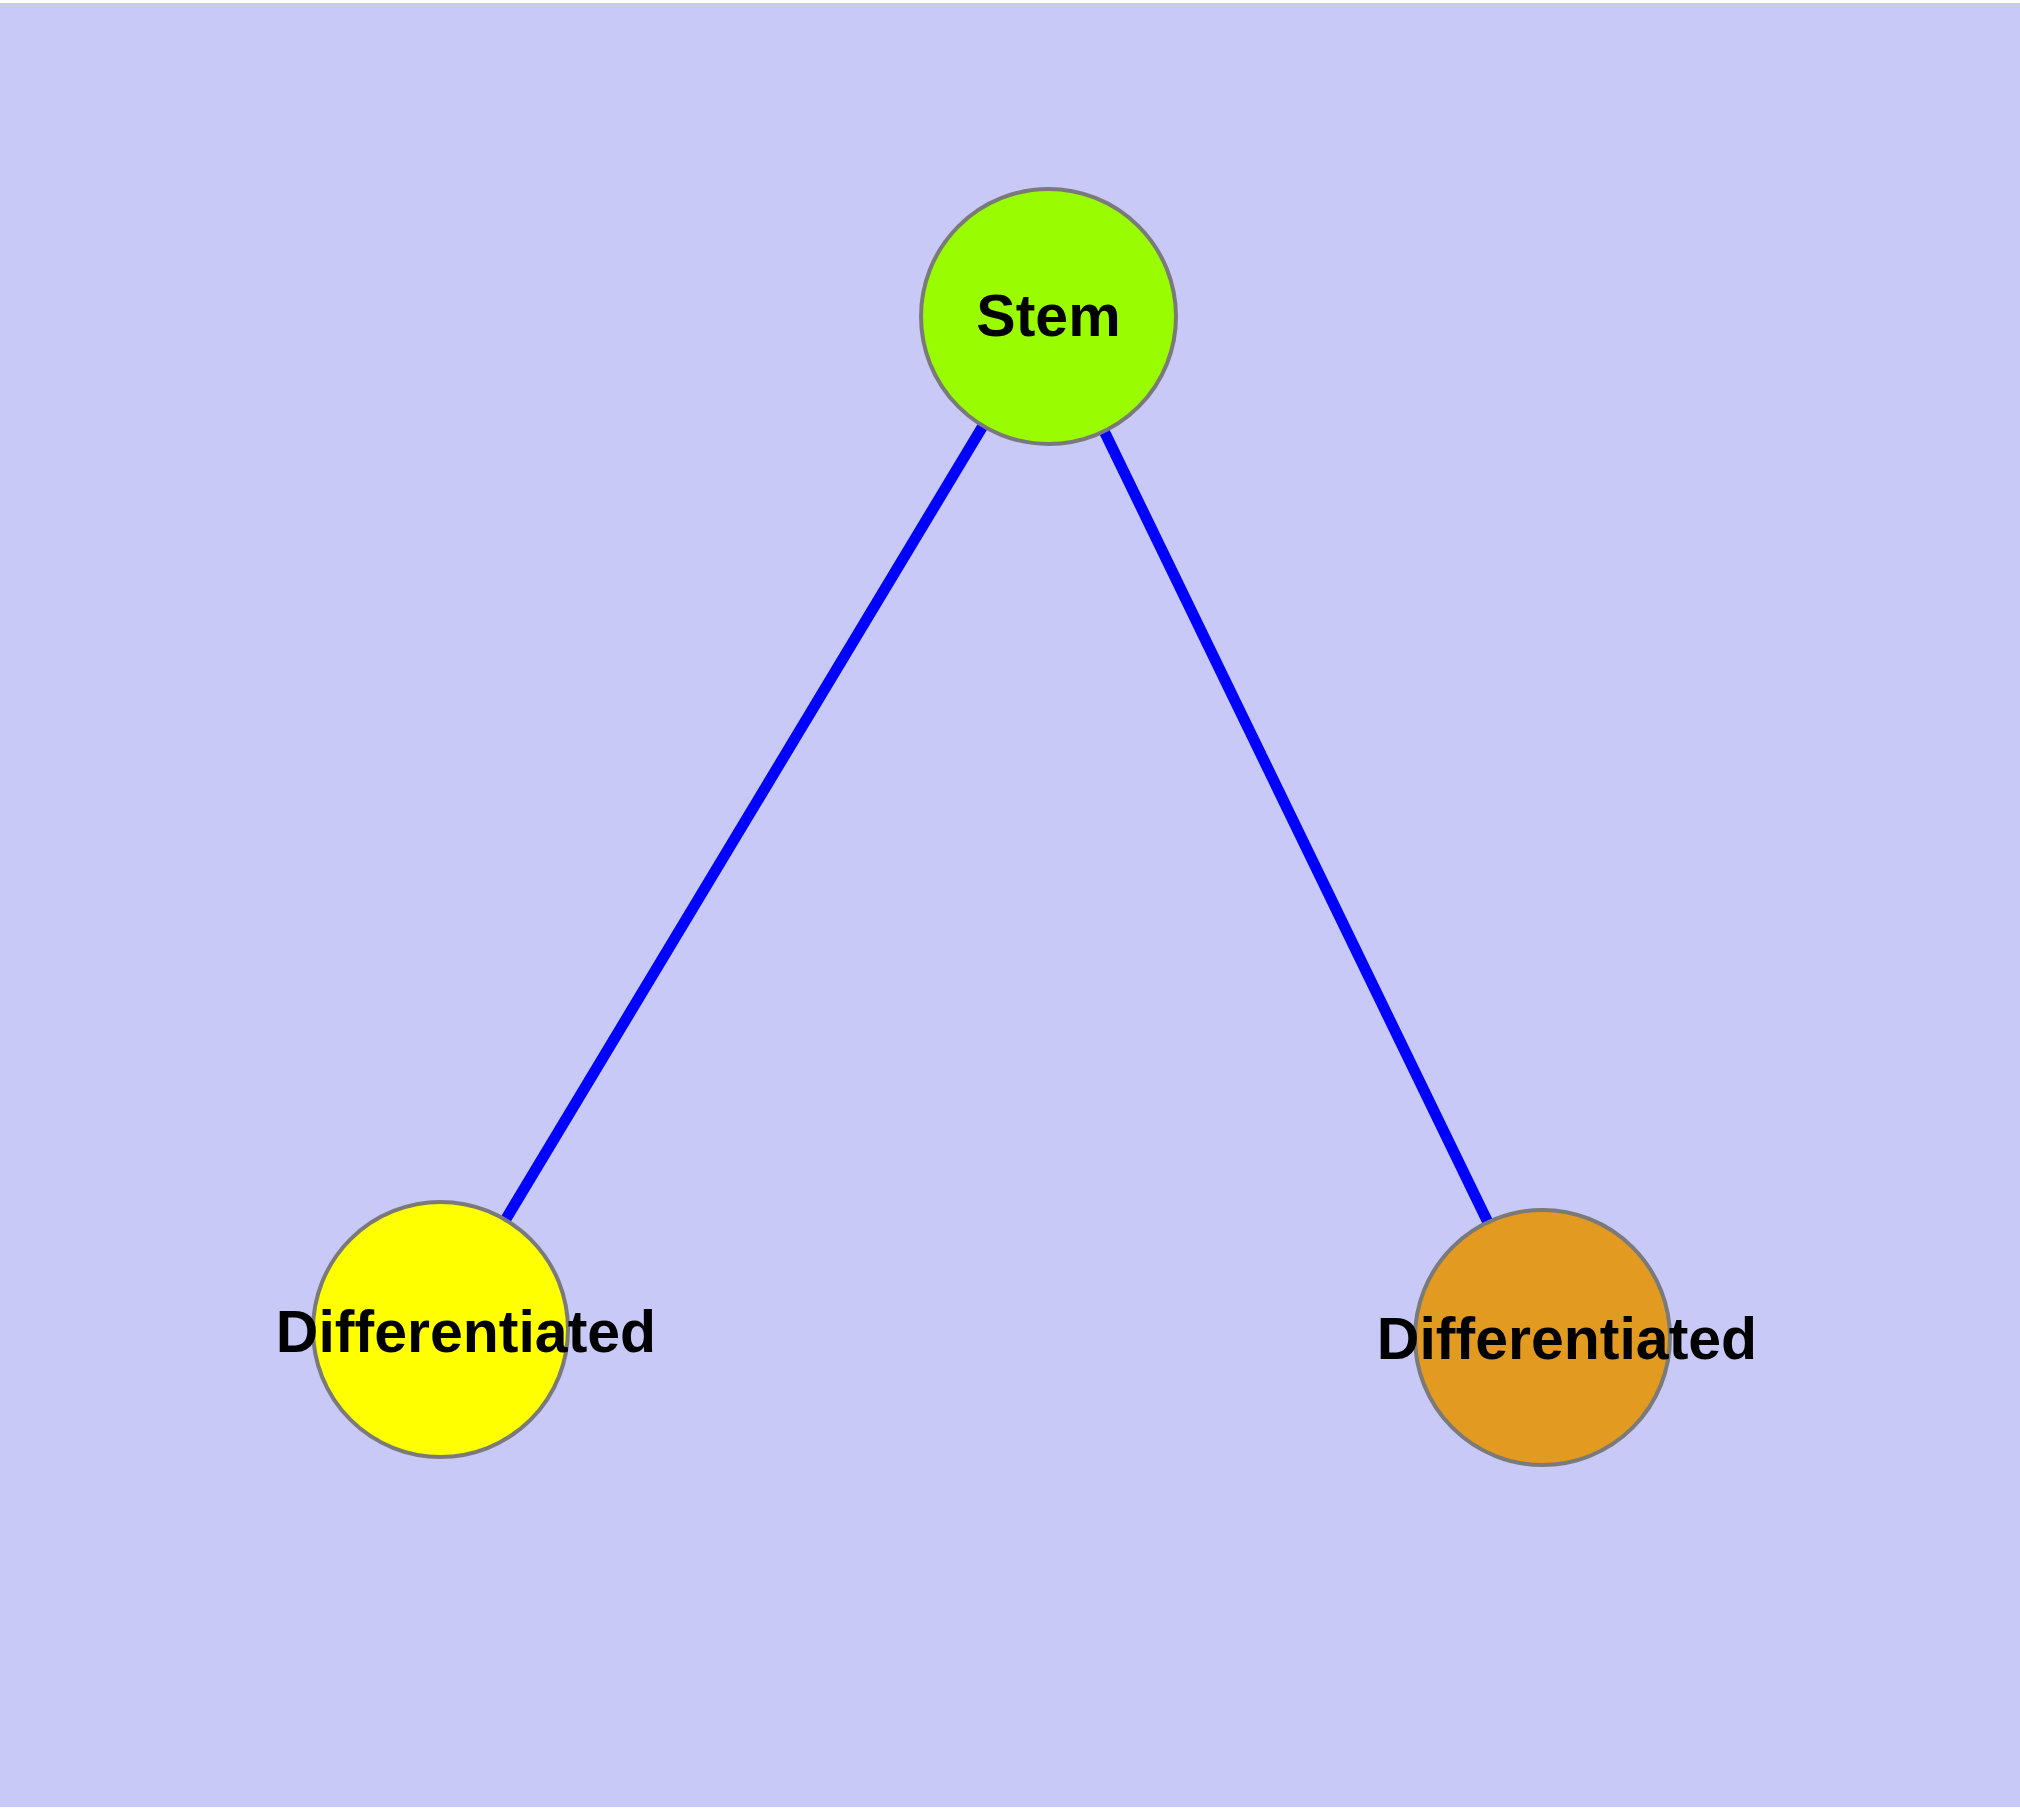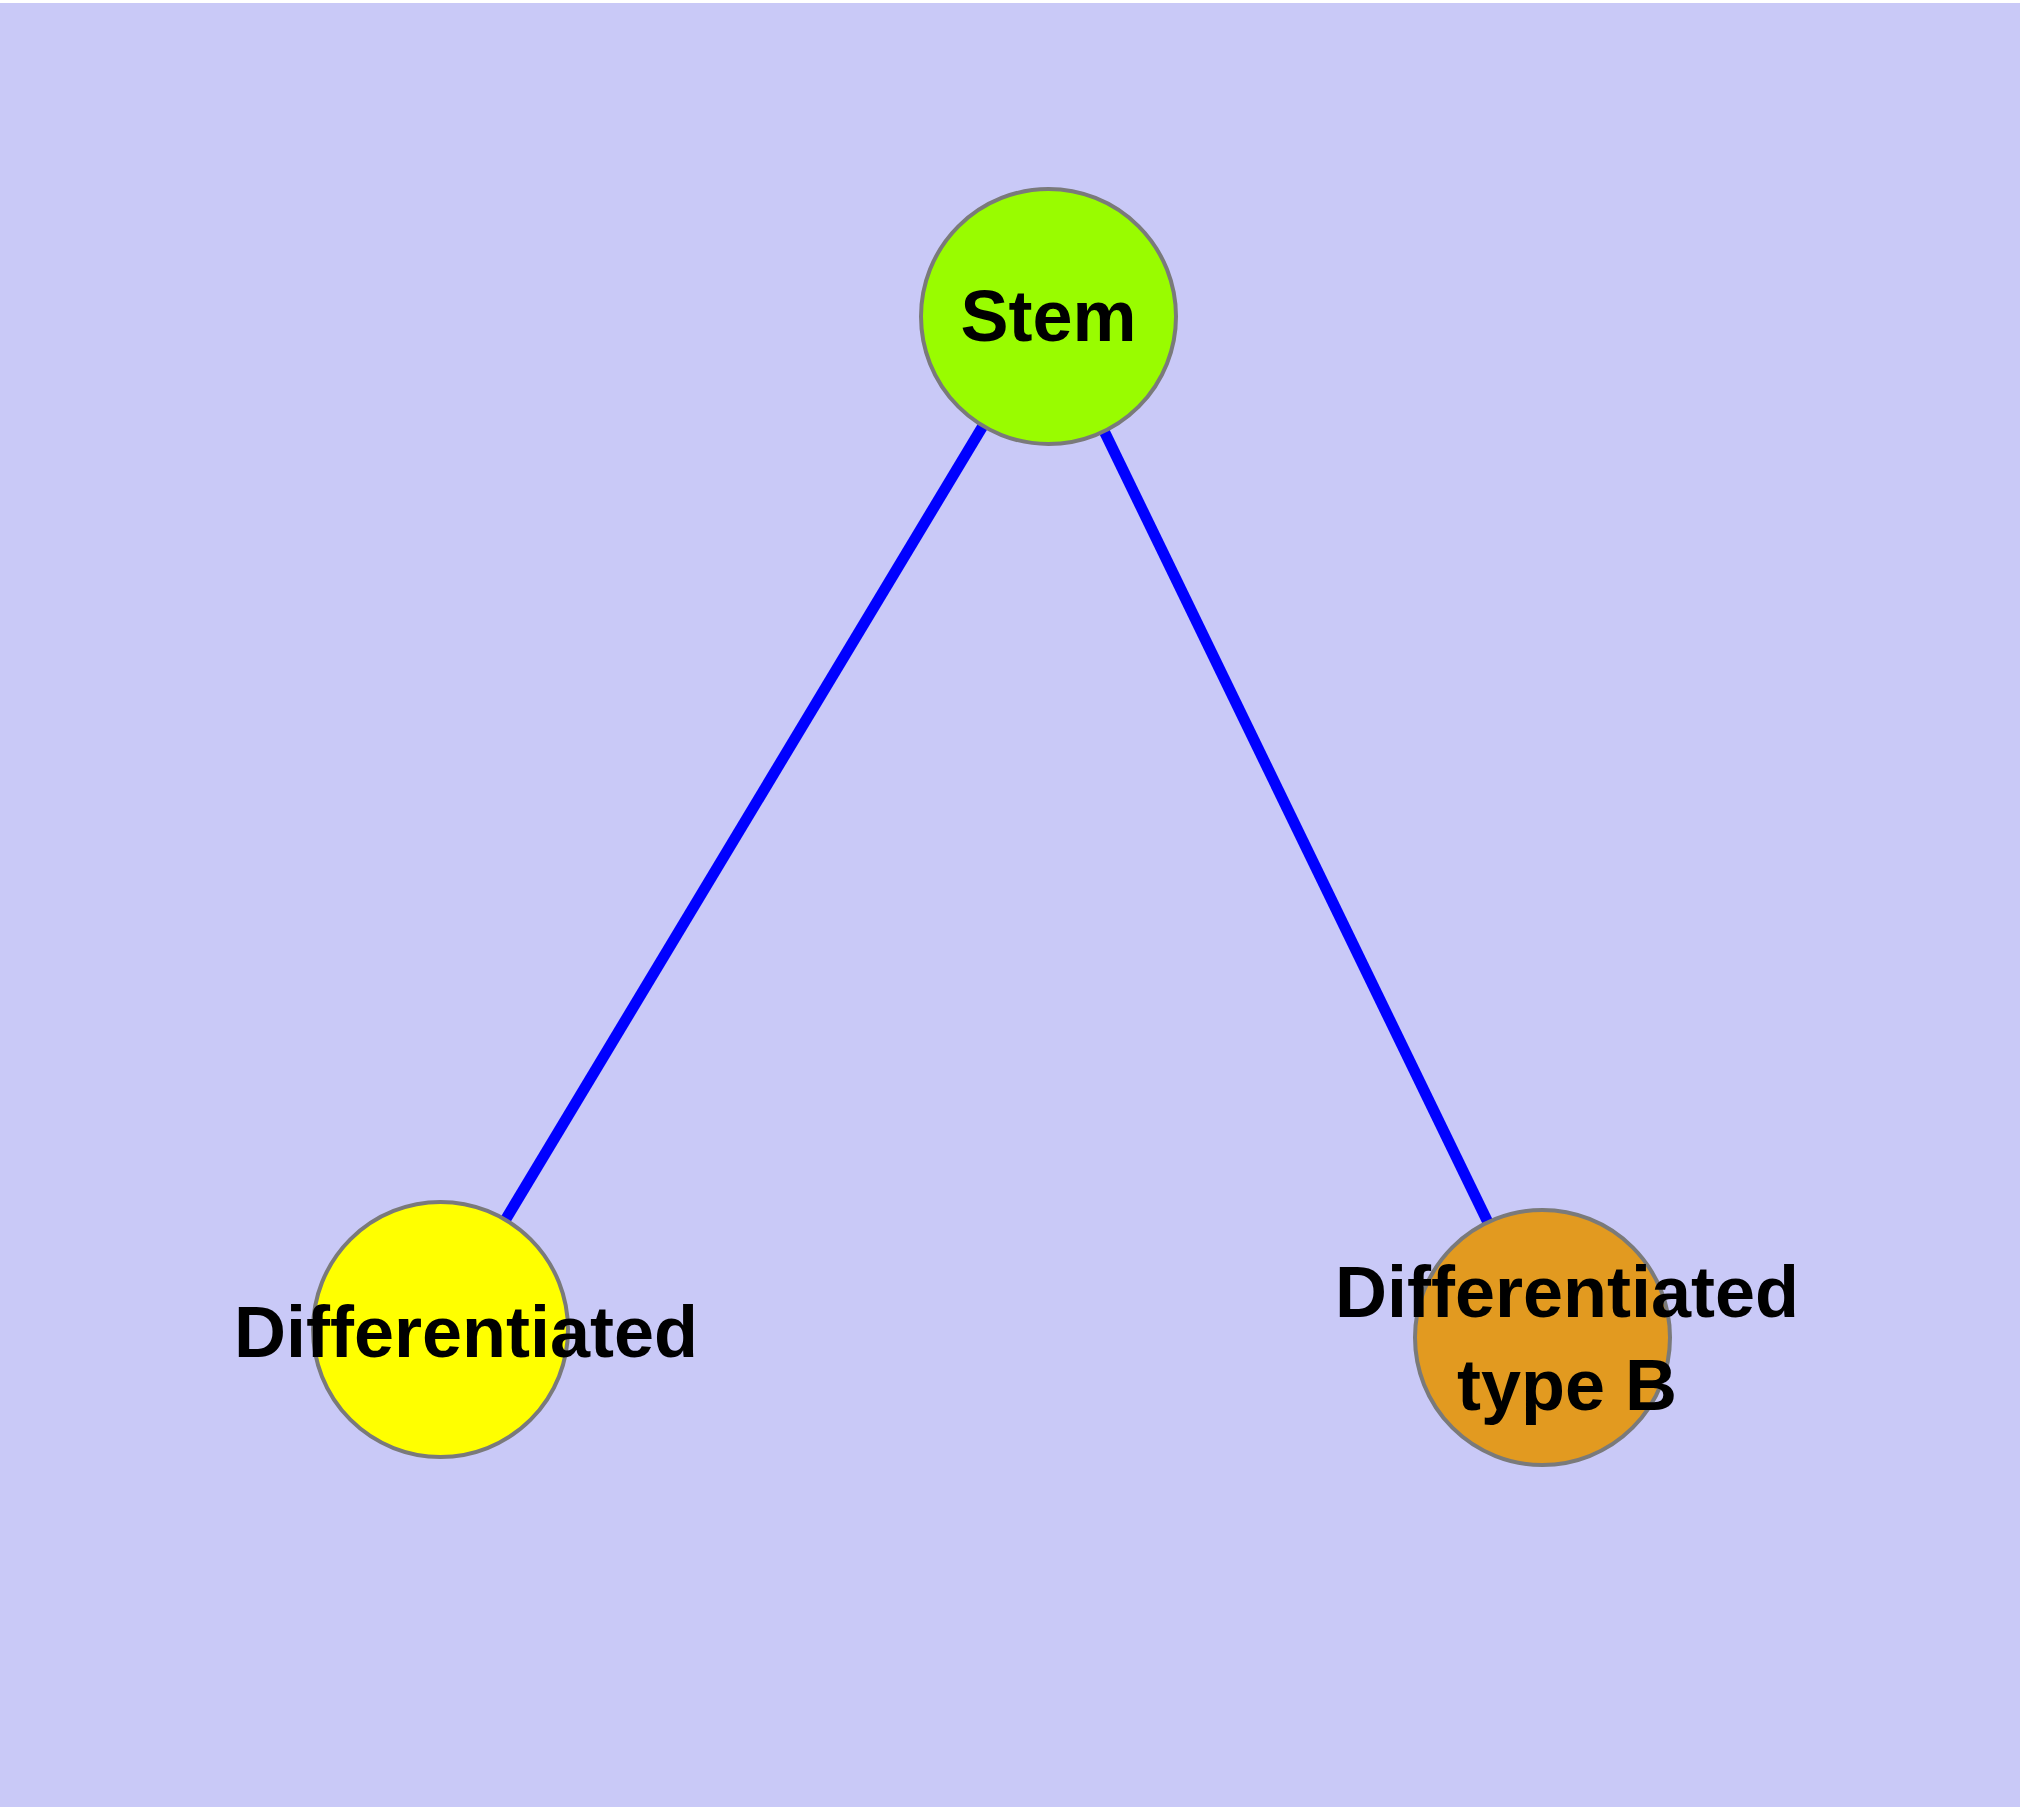--- a/index.html
+++ b/index.html
@@ -47,23 +47,23 @@
     justify-content: center;
     box-sizing: content-box;
   }
   
   .node-stem { left: 919px; top: 184px; }
   .node-a    { left: 311px;  top: 1197px; }
   .node-b    { left: 1413px; top: 1205px; }
 
   .node-label {
     font-weight: bold;
-    font-size: 72px;
+    font-size: 59px;
     line-height: 93px;
-    text-align: center;
+    text-align: left;
     white-space: nowrap;
     color: #000;
     z-index: 3;
   }
   .free-label {
     position: absolute;
     transform: translate(-50%, -50%);
     margin-left: 41px;
   }
   .label-a { left: 425px;  top: 1329px; }
@@ -86,17 +86,16 @@
   <div class="node node-a" style="background-color: rgb(255, 255, 0); border-color: rgb(122, 122, 122);"></div>
 
   <div class="node node-b" style="background-color: rgb(226, 154, 32); border-color: rgb(122, 122, 122);"></div>
 
   <div class="node-label free-label label-a" style="color: rgb(0, 0, 0);">
     <div>Differentiated</div>
   </div>
 
   <div class="node-label free-label label-b" style="color: rgb(0, 0, 0);">
     <div>Differentiated</div>
-    <div>type B</div>
   </div>
 
 </div>
 
 
 </body></html>

